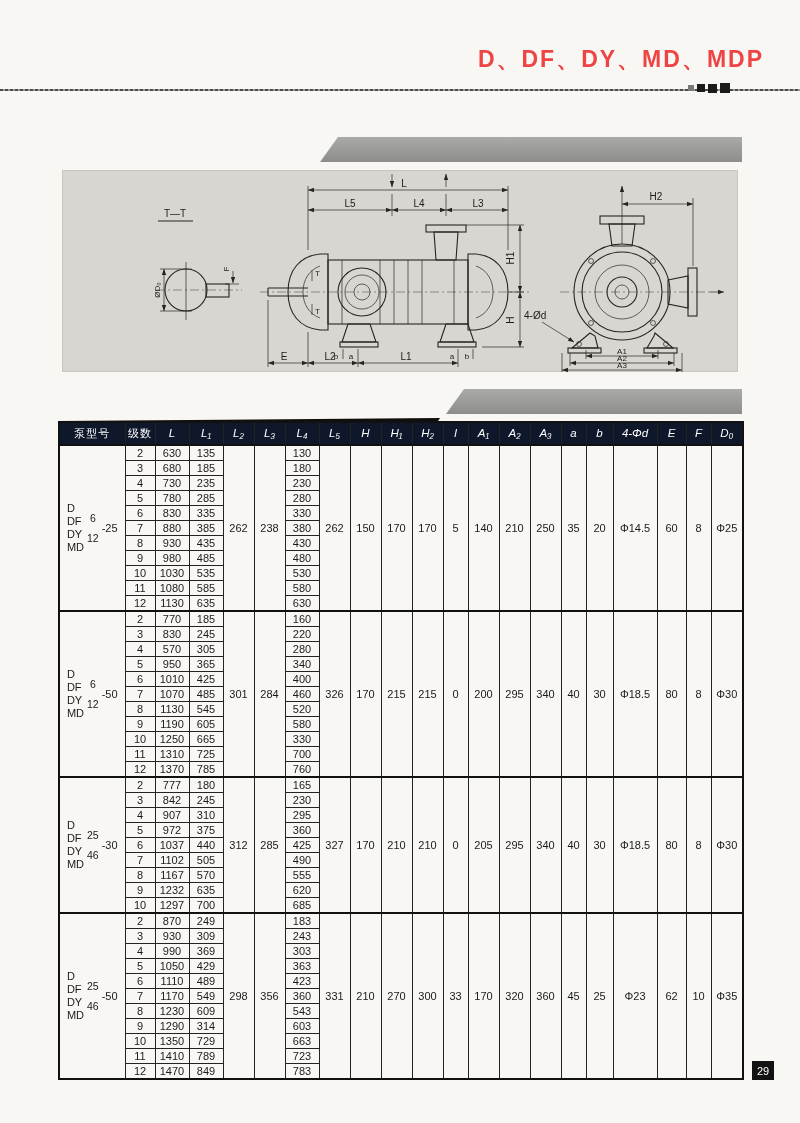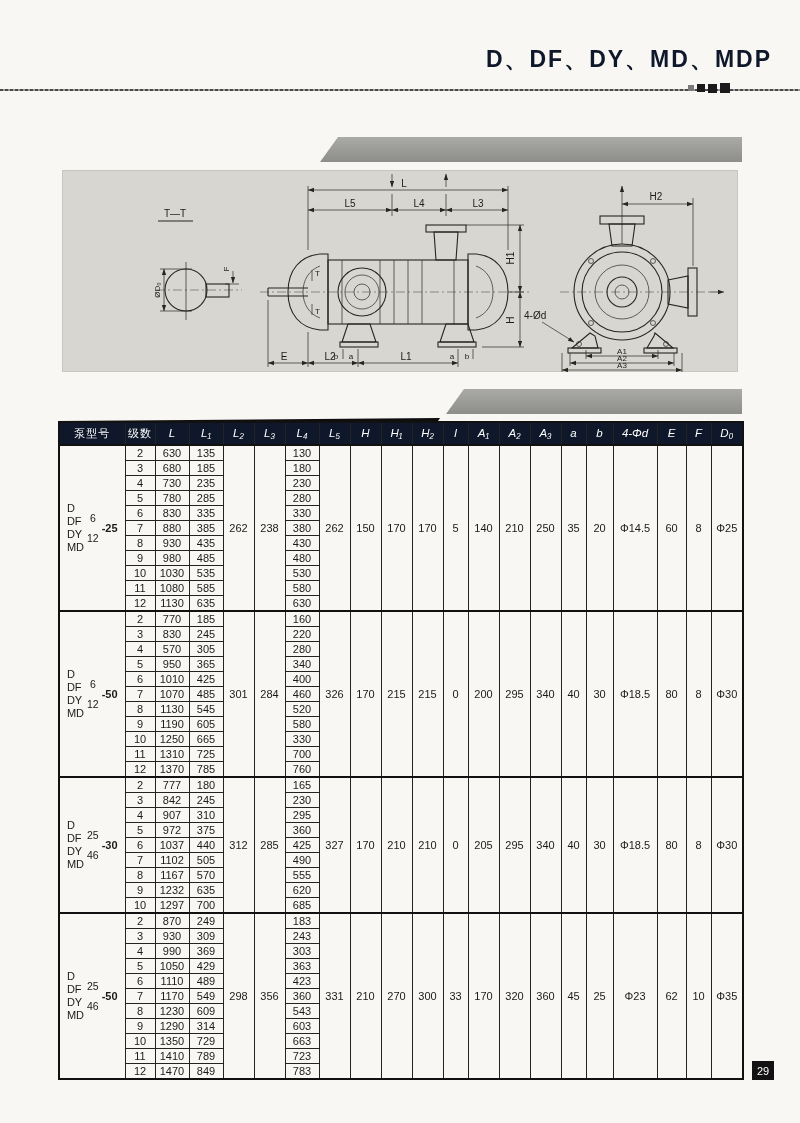--- a/index.html
+++ b/index.html
@@ -3,22 +3,22 @@
 <meta charset="utf-8">
 <style>
   html,body{margin:0;padding:0;background:#e9e8e5;}
   .page{
     position:relative;width:800px;height:1123px;margin:0 auto;
     background:#f8f7f4;overflow:hidden;
     font-family:"Liberation Sans",sans-serif;color:#1a1a1a;
   }
   
   .doc-title{
-    position:absolute;top:44px;right:28px;
-    font-size:23px;font-weight:600;letter-spacing:2px;color:#0f172a;
+    position:absolute;top:44px;right:36px;
+    font-size:23px;font-weight:600;letter-spacing:2px;color:#ef4444;
   }
   .top-rule{
     position:absolute;top:89px;left:0;width:800px;height:2px;
     background:repeating-linear-gradient(90deg,#4a4a4a 0 3px,#9a9a96 3px 5px);
   }
   .rule-squares{position:absolute;top:83px;left:688px;display:flex;align-items:center;gap:3px;}
   .rule-squares .sq{display:inline-block;background:#1b1b1b;}
   .rule-squares .sq.s1{width:6px;height:6px;background:#7a7a78;}
   .rule-squares .sq.s2{width:8px;height:8px;}
   .rule-squares .sq.s3{width:9px;height:9px;}
@@ -62,21 +62,21 @@
   }
   table.dims thead th{
     background:#0f172a;color:#fff;font-weight:normal;height:21px;font-size:11.5px;font-style:italic;
   }
   table.dims thead th.cn{font-style:normal;font-size:11px;letter-spacing:1px;}
   table.dims tr.block-start td{border-top:2px solid #111;}
   td.model-cell{background:#f8f7f4;}
   .model{display:flex;align-items:center;justify-content:center;gap:3px;}
   .mnames{white-space:pre-line;font-size:11px;line-height:13px;text-align:left;}
   .mfrac{display:flex;flex-direction:column;gap:10px;font-size:10.5px;line-height:10px;}
-  .msuffix{font-size:11px;font-weight:bold;}
+  .msuffix{font-size:11px;}
   
   .page-num{
     position:absolute;top:1061px;left:752px;width:22px;height:19px;background:#121212;
     color:#fff;font-size:11px;display:flex;align-items:center;justify-content:center;
   }
 </style>
 </head>
 <body>
 
 <div class="page">

